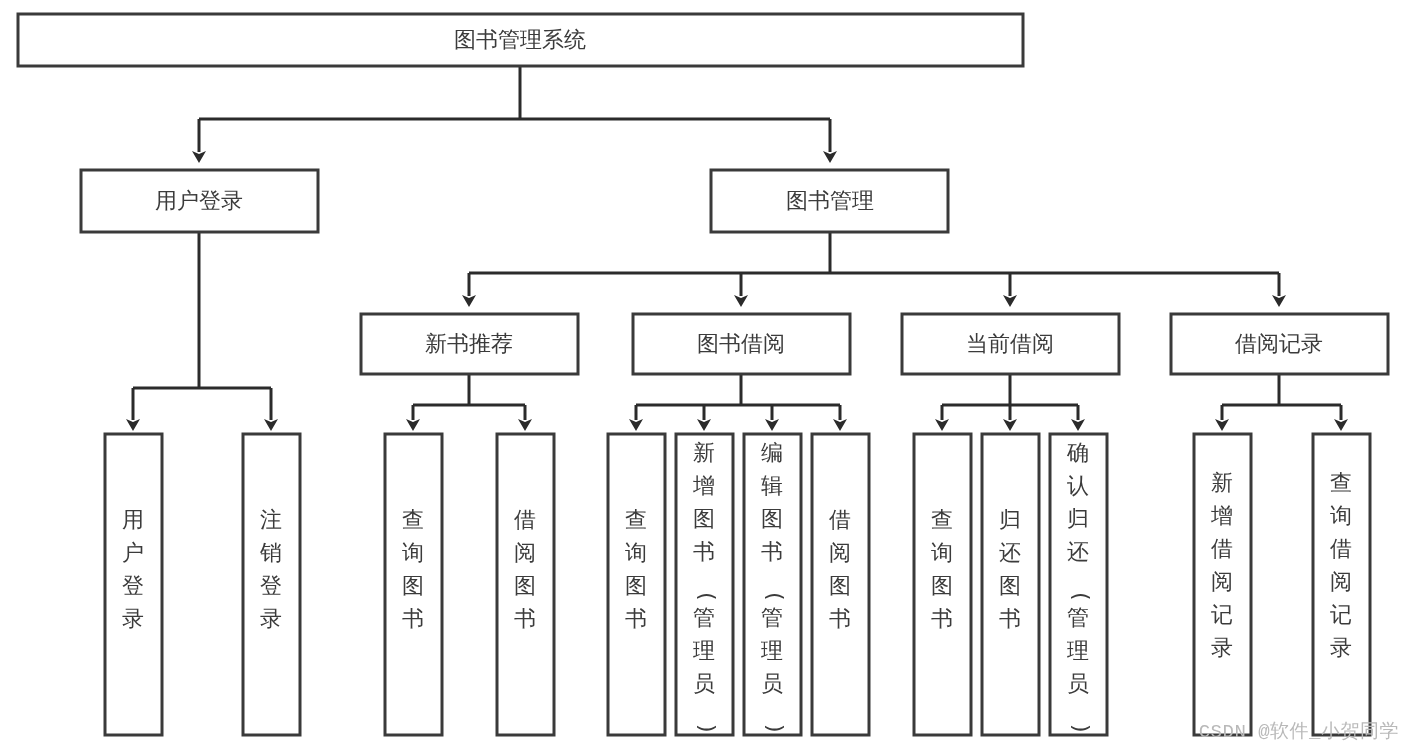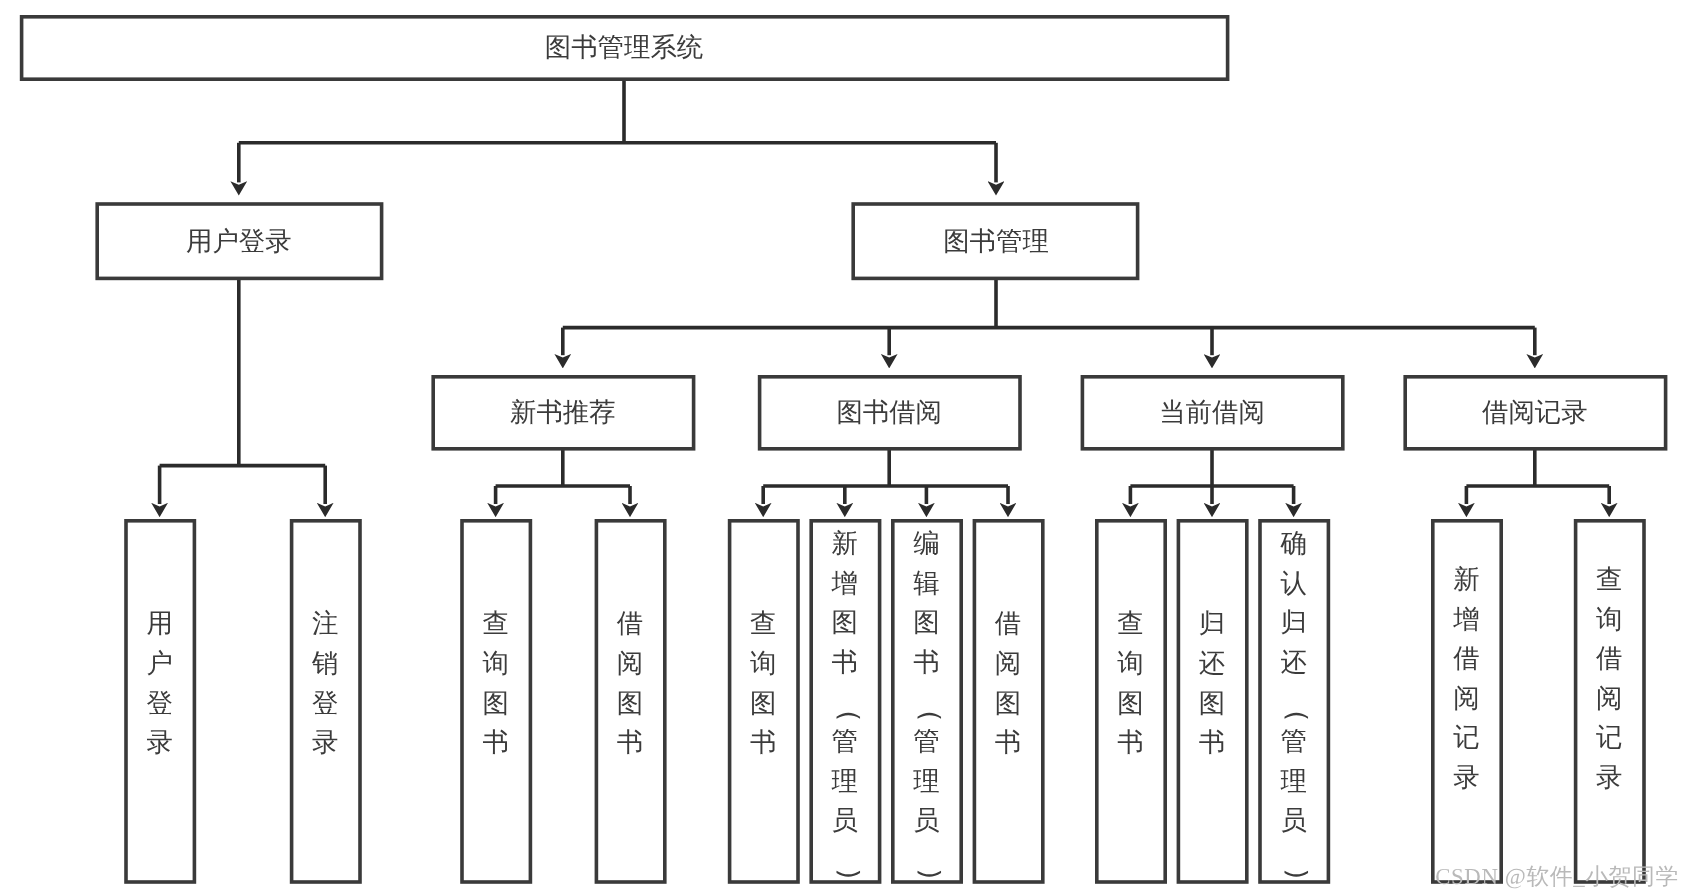--- a/index.html
+++ b/index.html
@@ -16,21 +16,21 @@
     font-family:"DejaVu Sans","Liberation Sans",sans-serif;
     fill:#3b3b3b;font-size:22px;text-anchor:middle;
     dominant-baseline:middle;
   }
   .vlabel{
     font-family:"DejaVu Sans","Liberation Sans",sans-serif;
     fill:#3b3b3b;font-size:22px;text-anchor:middle;
   }
   .watermark{
     position:absolute;right:6px;bottom:3px;
-    font-family:Liberation Serif, serif;
+    font-family:Liberation Mono, monospace;
     font-size:19px;color:#b9b9b9;white-space:nowrap;
     letter-spacing:0.5px;pointer-events:none;
   }
 </style>
 </head>
 <body>
 
 <div id="stage">
 
   <svg id="chart" viewBox="0 0 1405 747">

